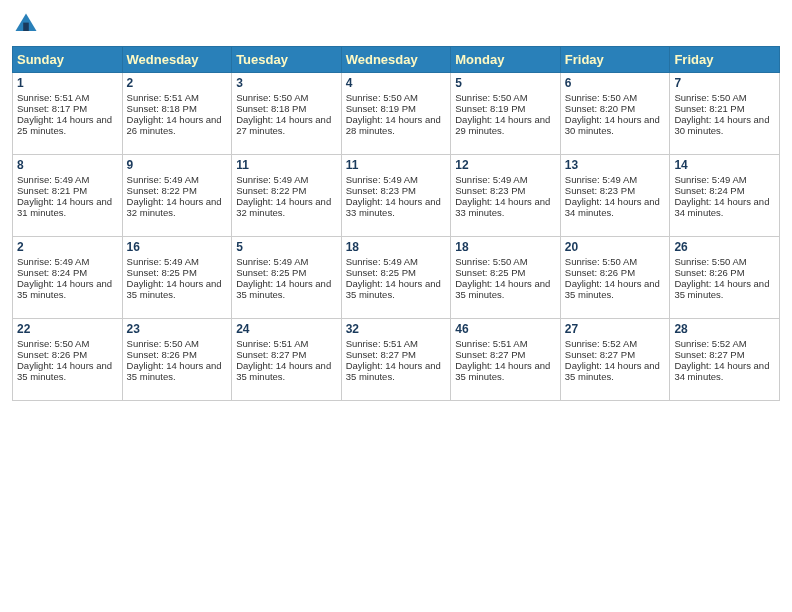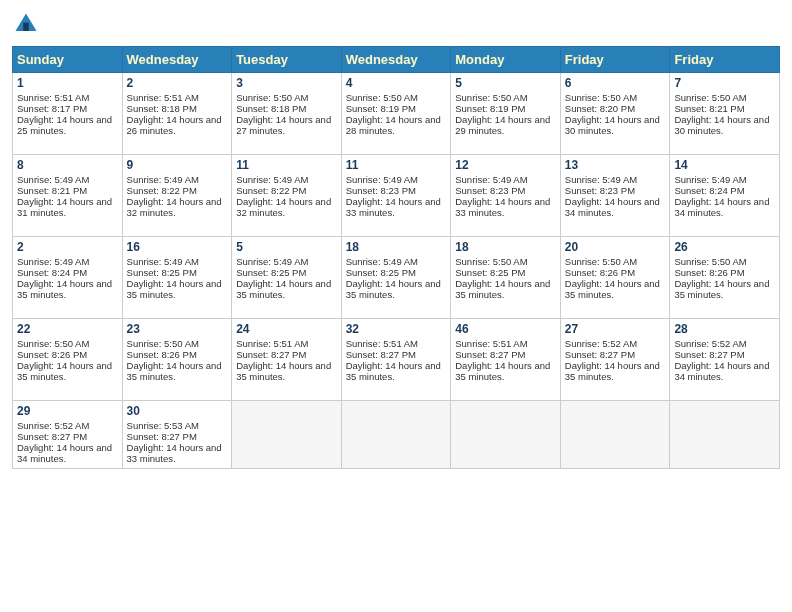--- a/index.html
+++ b/index.html
@@ -150,24 +150,15 @@
         </tr>
         <tr>
           <td><span class="day-num">22</span>Sunrise: 5:50 AM<br>Sunset: 8:26 PM<br>Daylight: 14 hours and 35 minutes.</td>
           <td><span class="day-num">23</span>Sunrise: 5:50 AM<br>Sunset: 8:26 PM<br>Daylight: 14 hours and 35 minutes.</td>
           <td><span class="day-num">24</span>Sunrise: 5:51 AM<br>Sunset: 8:27 PM<br>Daylight: 14 hours and 35 minutes.</td>
           <td><span class="day-num">32</span>Sunrise: 5:51 AM<br>Sunset: 8:27 PM<br>Daylight: 14 hours and 35 minutes.</td>
           <td><span class="day-num">46</span>Sunrise: 5:51 AM<br>Sunset: 8:27 PM<br>Daylight: 14 hours and 35 minutes.</td>
           <td><span class="day-num">27</span>Sunrise: 5:52 AM<br>Sunset: 8:27 PM<br>Daylight: 14 hours and 35 minutes.</td>
           <td><span class="day-num">28</span>Sunrise: 5:52 AM<br>Sunset: 8:27 PM<br>Daylight: 14 hours and 34 minutes.</td>
         </tr>
-        <tr class="last-row">
-          <td><span class="day-num">29</span>Sunrise: 5:52 AM<br>Sunset: 8:27 PM<br>Daylight: 14 hours and 34 minutes.</td>
-          <td><span class="day-num">30</span>Sunrise: 5:53 AM<br>Sunset: 8:27 PM<br>Daylight: 14 hours and 33 minutes.</td>
-          <td class="empty"></td>
-          <td class="empty"></td>
-          <td class="empty"></td>
-          <td class="empty"></td>
-          <td class="empty"></td>
-        </tr>
       </tbody>
   </table>
 </div>
 
 </body></html>

